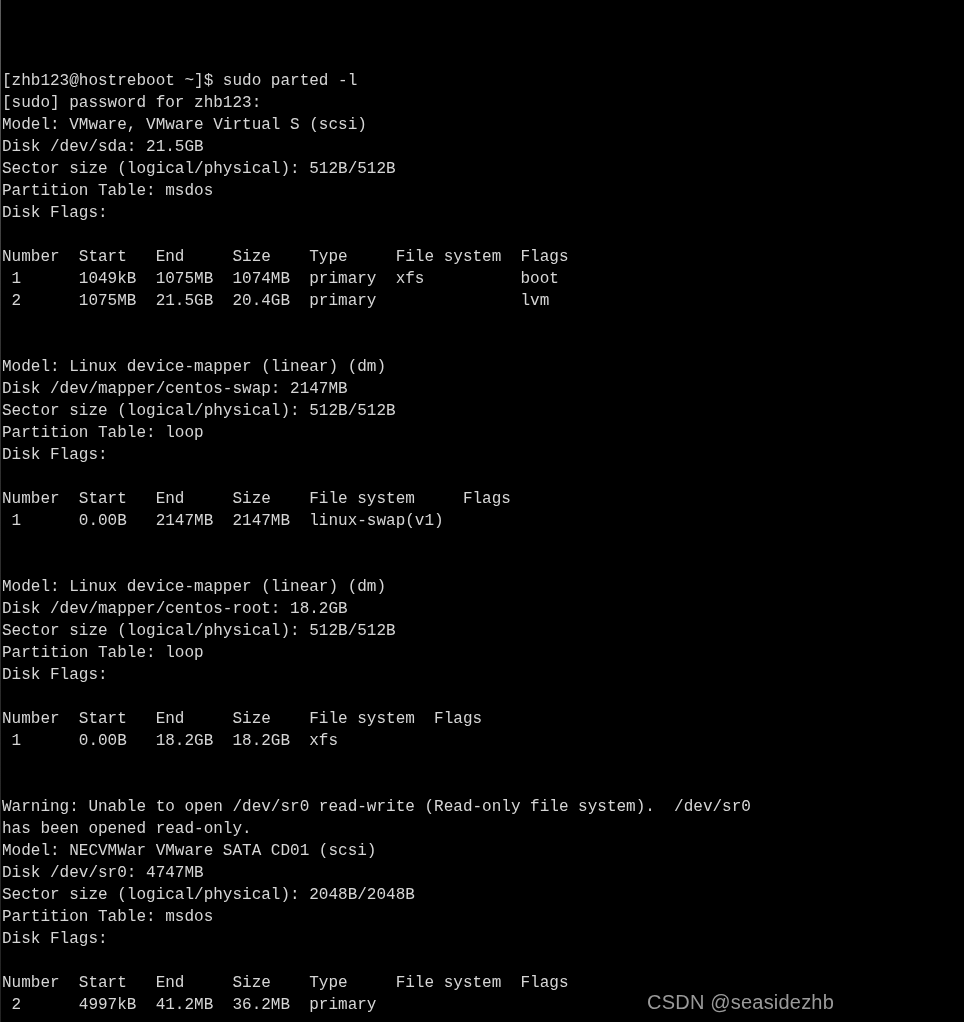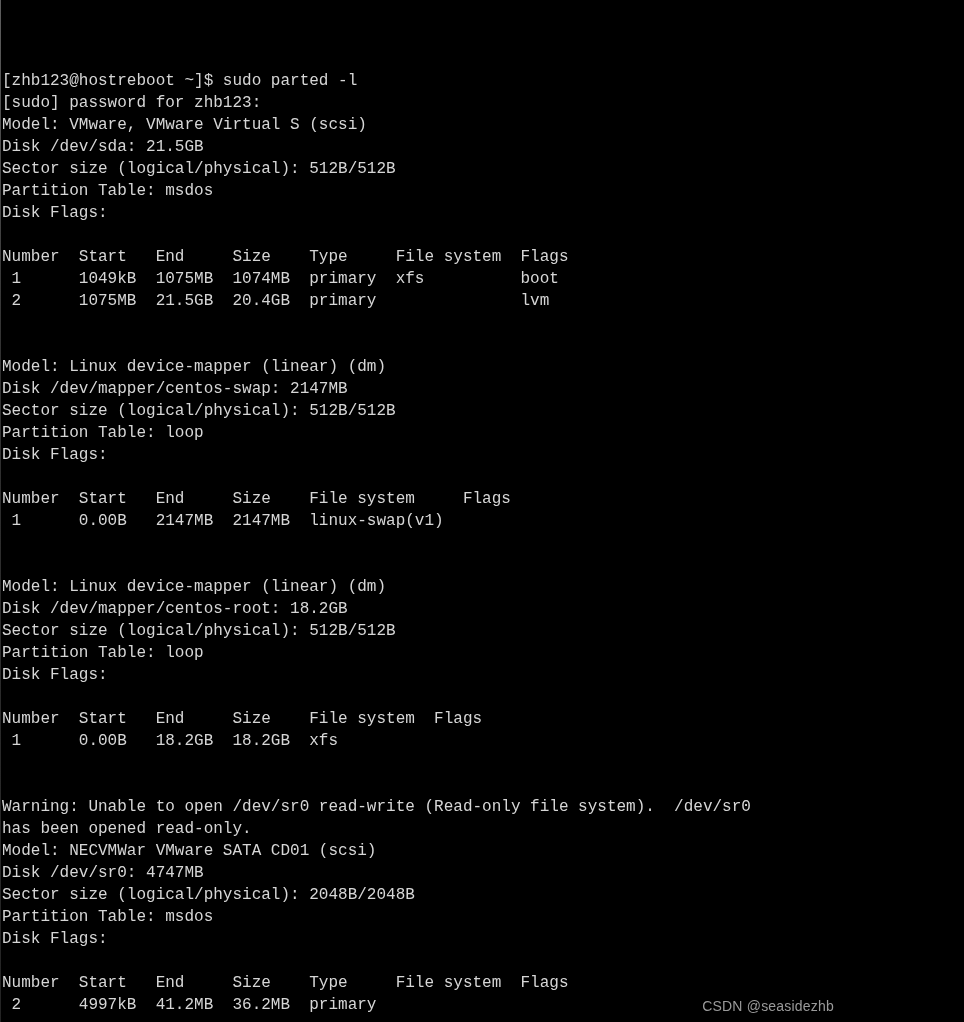--- a/index.html
+++ b/index.html
@@ -42,21 +42,21 @@
   .line {
     height: 22px;
     white-space: pre;
   }
   .line.blank { color: transparent; }
   #watermark {
     position: absolute;
     right: 10px;
     bottom: 8px;
     font-family: "Liberation Sans", "DejaVu Sans", sans-serif;
-    font-size: 14px;
+    font-size: 20px;
     color: #9a9a9a;
     white-space: pre;
     letter-spacing: .2px;
     margin-left: 6px;
   }
 </style>
 </head>
 <body>
 
 <div id="terminal">

